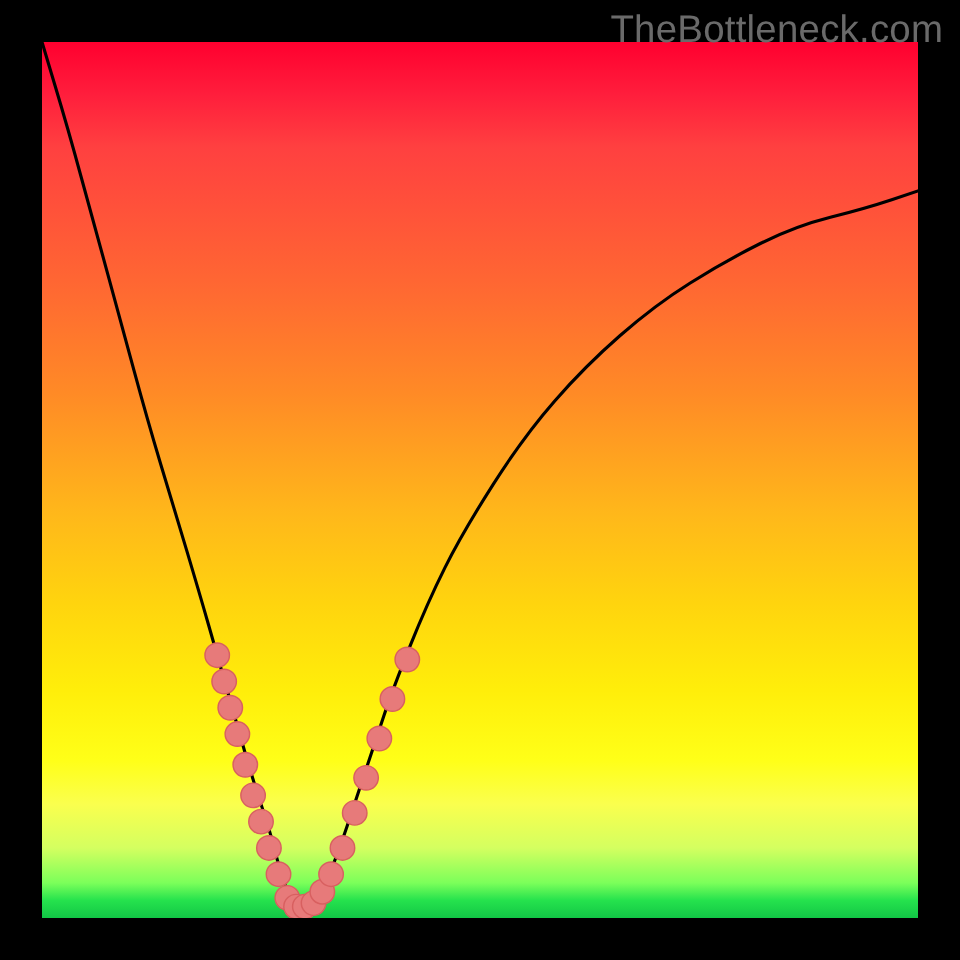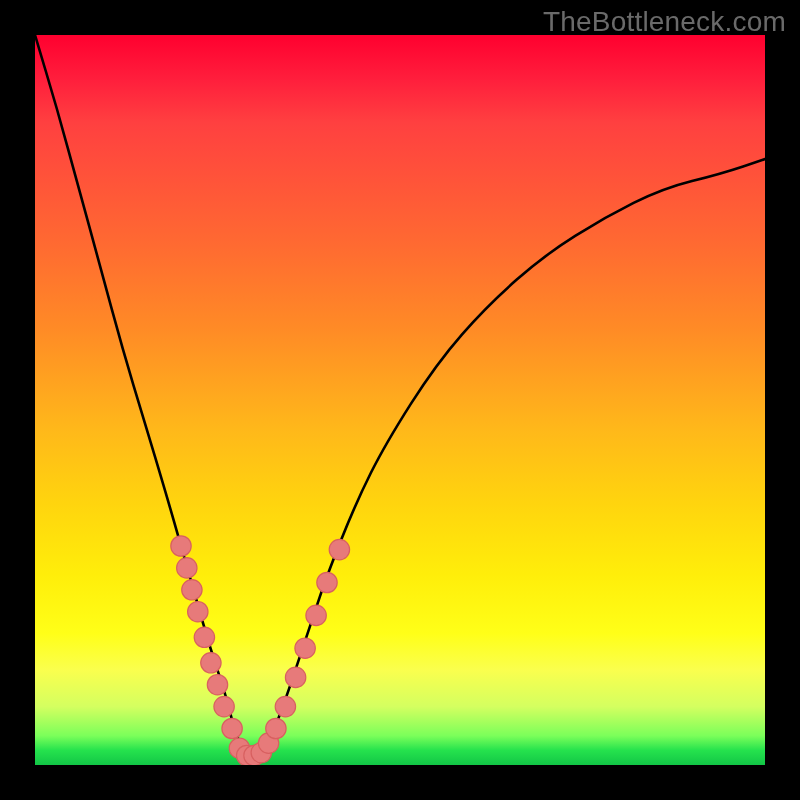--- a/index.html
+++ b/index.html
@@ -15,21 +15,21 @@
     position: relative;
     width: 800px;
     height: 800px;
     box-sizing: border-box;
   }
   .watermark {
     position: absolute;
     top: 6px;
     right: 14px;
     color: #6a6a6a;
-    font-size: 28px;
+    font-size: 32px;
     font-weight: 400;
     letter-spacing: 0.2px;
     z-index: 10;
   }
   
   .matte {
     position: absolute;
     inset: 0;
     background: #000;
   }

